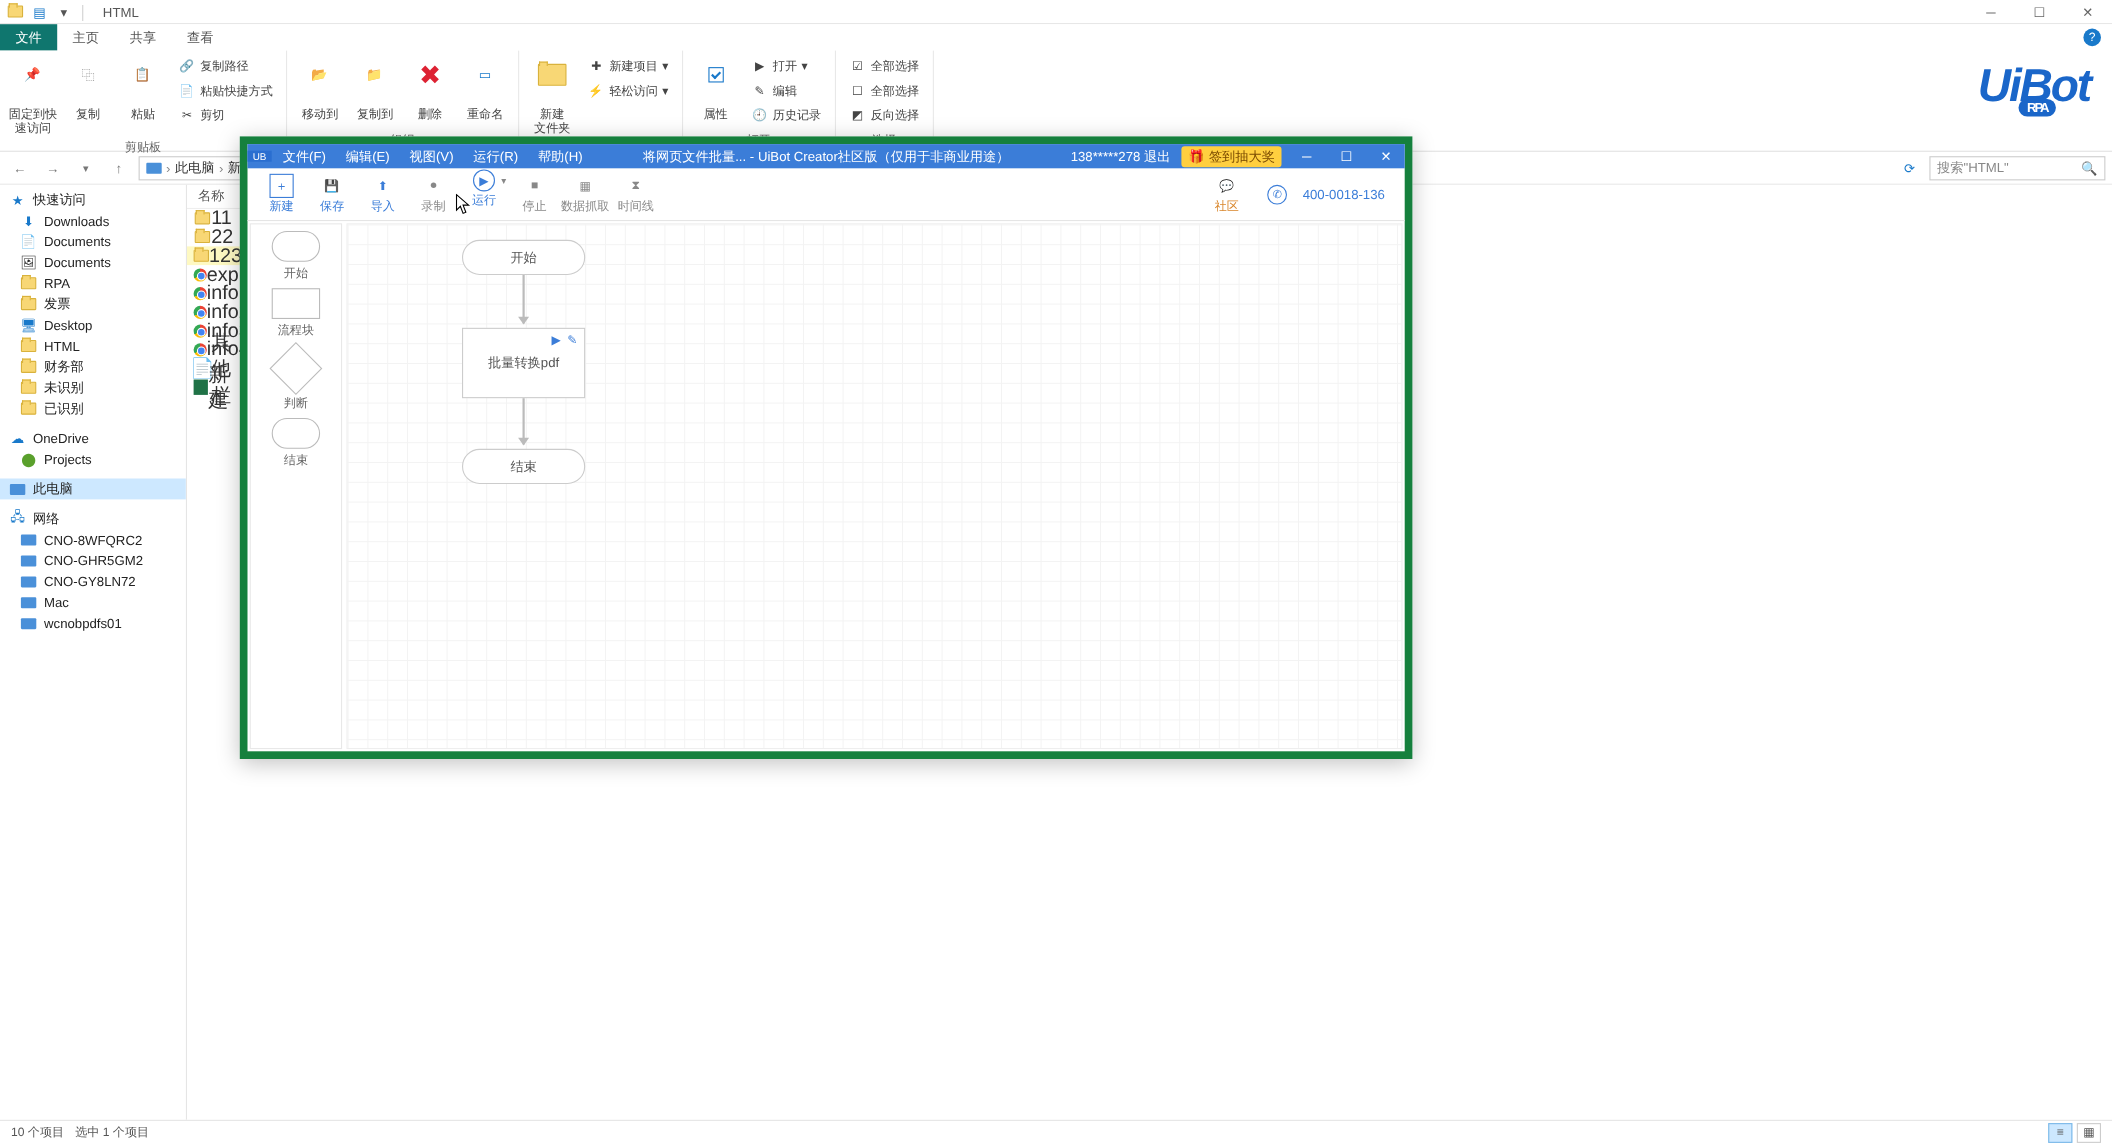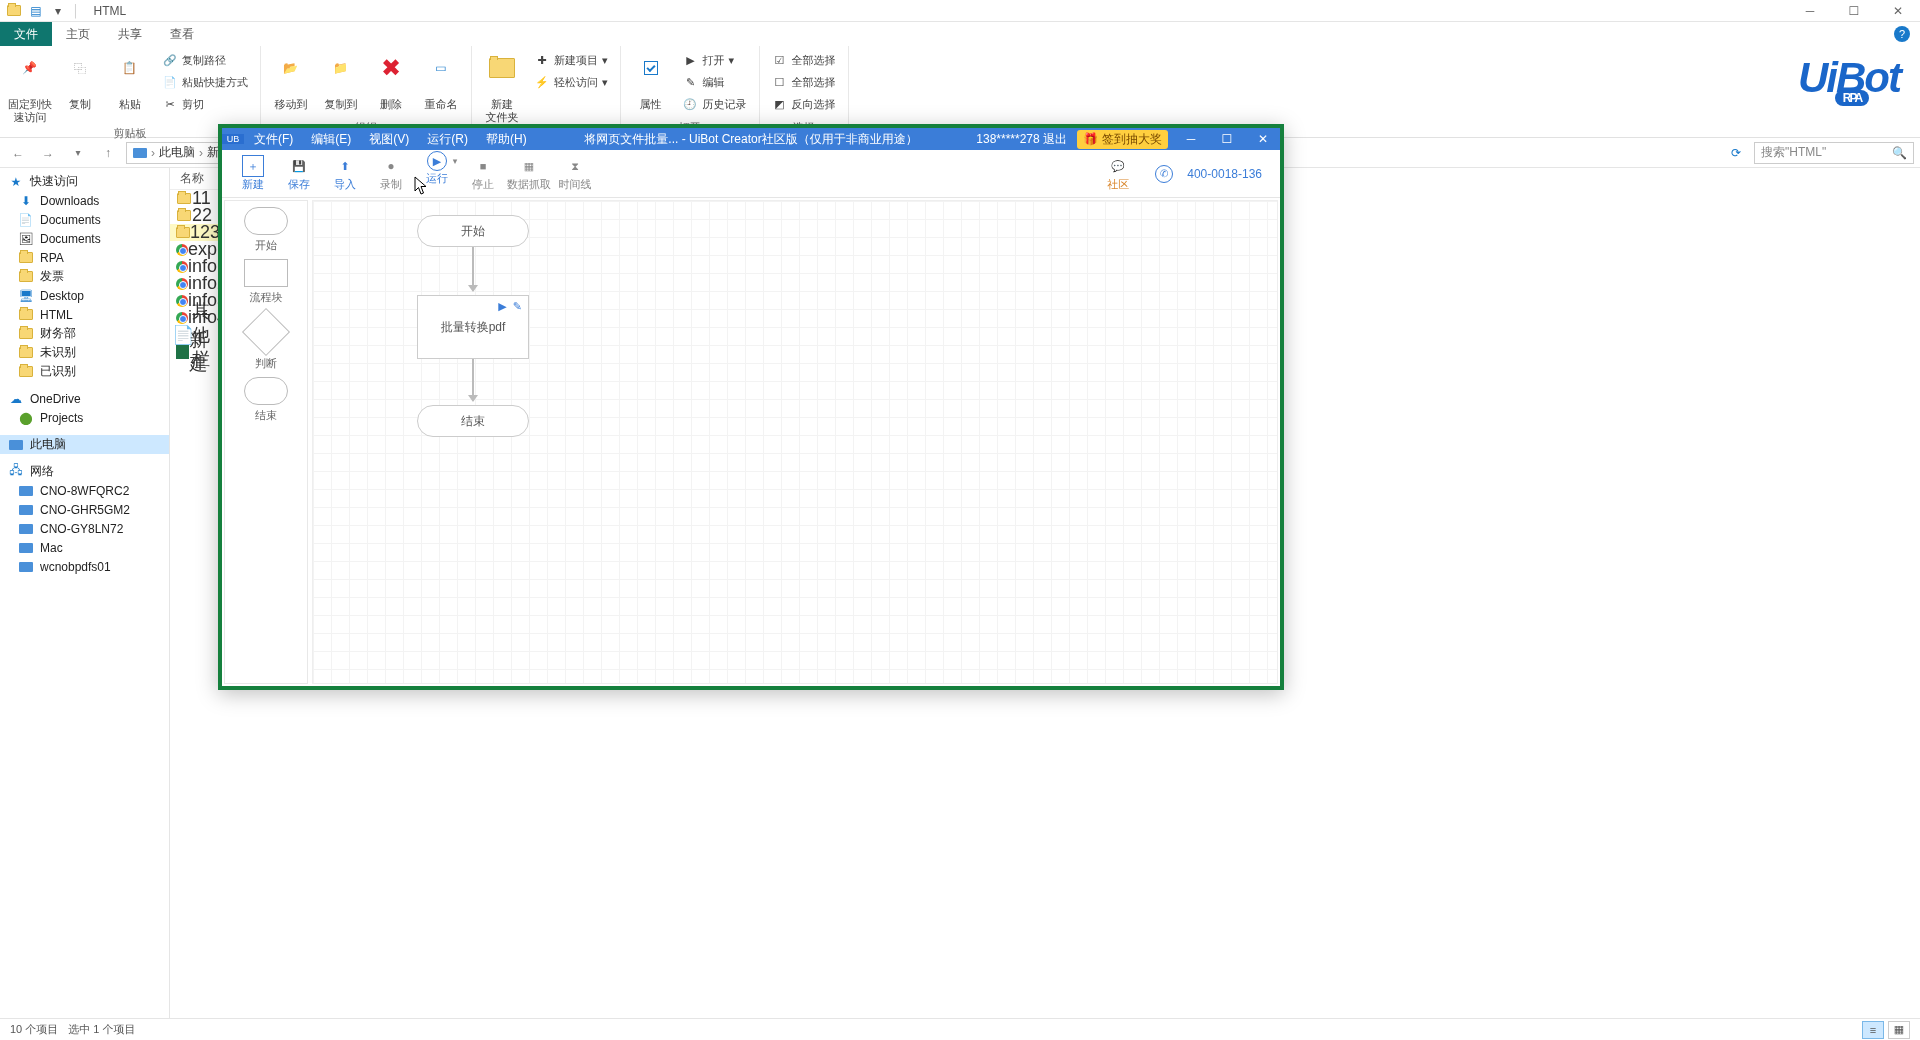--- a/index.html
+++ b/index.html
@@ -53,21 +53,21 @@
 .fileitem.sel { background:#fef9c3; }
 .fileitem .fic { width:16px; height:16px; display:inline-flex; align-items:center; justify-content:center; }
 
 
 .statusbar { position:absolute; bottom:0; left:0; right:0; height:22px; border-top:1px solid #e5e5e5; display:flex; align-items:center; padding:0 10px; gap:10px; font-size:11px; color:#555; background:#fff;}
 .statusbar .right { margin-left:auto; display:flex; gap:4px;}
 .statusbar .viewbtn { width:22px; height:18px; border:1px solid #ccc; display:flex; align-items:center; justify-content:center;}
 .statusbar .viewbtn.active { background:#cde8ff; border-color:#7ab8e8;}
 
 
-.uibot { position: absolute; left: 218px; top: 124px; width: 1066px; height: 566px; background: #fff; box-shadow: 0 4px 20px rgba(0,0,0,.25); border: 4px solid #15803d; display:flex; flex-direction:column; }
+.uibot { position: absolute; left: 218px; top: 124px; width: 1066px; height: 566px; background: #fff; box-shadow: 0 4px 20px rgba(0,0,0,.25); border: 7px solid #15803d; display:flex; flex-direction:column; }
 .ub-title { height: 22px; background: #3b7dd8; color:#fff; display:flex; align-items:center; font-size:12px; }
 .ub-title .icon { width:22px; display:flex; align-items:center; justify-content:center; }
 .ub-menu { display:flex; gap:18px; padding-left:10px; }
 .ub-title .center { position:absolute; left:0; right:0; text-align:center; pointer-events:none;}
 .ub-title .rightside { margin-left:auto; display:flex; align-items:center; gap:10px; padding-right:4px;}
 .ub-badge { background:#ffcf3f; color:#7a4a00; border-radius:3px; padding:1px 6px; display:flex; align-items:center; gap:4px;}
 .ub-winbtn { width:26px; height:22px; display:flex; align-items:center; justify-content:center; color:#fff;}
 
 .ub-toolbar { height: 48px; border-bottom:1px solid #e5e5e5; display:flex; align-items:center; padding:0 8px; }
 .ub-tbtn { display:flex; flex-direction:column; align-items:center; width:46px; color:#888; font-size:11px; }

